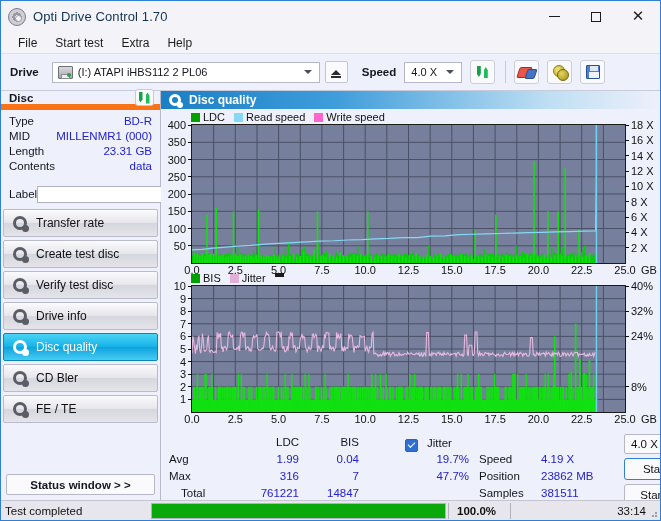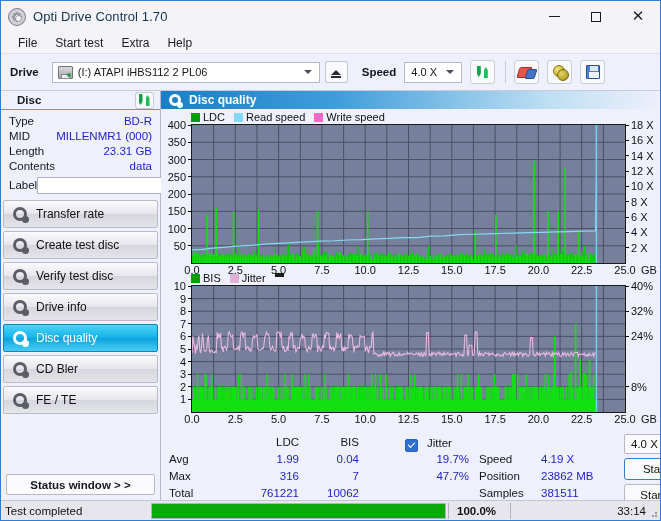--- a/index.html
+++ b/index.html
@@ -135,33 +135,33 @@
   .body { display: flex; height: 409px; }
 
   
   .left {
     width: 160px; background: #eef0fb;
     border-right: 1px solid #b8bacc;
     display: flex; flex-direction: column;
   }
   .disc-head {
     height: 19px; display:flex; align-items:center;
-    padding: 0 6px 0 16px; border-bottom: 1px solid #f97316;
+    padding: 0 6px 0 8px; border-bottom: 6px solid #f97316;
     justify-content: space-between;
   }
   .disc-head .t { font-size: 11.5px; font-weight: bold; color:#14171c; }
   .disc-refresh {
     width:19px;height:17px;background:#fafafc;border:1px solid #c6c8d5;border-radius:3px;
     display:flex;align-items:center;justify-content:center;
   }
   .disc-rows { padding: 4px 8px 2px 8px; }
   .drow { display:flex; justify-content: space-between; font-size: 11.5px; line-height: 15px; }
   .drow .k { color: #14171c; }
   .drow .v { color: #2222cc; }
-  .label-row { display:flex; align-items:center; margin-top: 1px; }
+  .label-row { display:flex; align-items:center; margin-top: 10px; }
   .label-row .k { font-size: 11.5px; color:#14171c; }
   .label-input {
     flex: 1; height: 17px; background:#fff; border: 1px solid #b0b2c2;
     font-size: 11px;
   }
   .cd-btn {
     width:21px;height:20px;background:#fafafc;border:1px solid #c6c8d5;border-radius:3px;
     display:flex;align-items:center;justify-content:center;
   }
   .cd-disc {
@@ -1553,23 +1553,23 @@
           <span class="cell" style="left:0;top:17px;">Avg</span>
           <span class="cell r sv" style="left:70px;width:60px;top:17px;">1.99</span>
           <span class="cell r sv" style="left:140px;width:50px;top:17px;">0.04</span>
           <span class="cell r sv" style="left:238px;width:62px;top:17px;">19.7%</span>
 
           <span class="cell" style="left:0;top:34px;">Max</span>
           <span class="cell r sv" style="left:70px;width:60px;top:34px;">316</span>
           <span class="cell r sv" style="left:140px;width:50px;top:34px;">7</span>
           <span class="cell r sv" style="left:238px;width:62px;top:34px;">47.7%</span>
 
-          <span class="cell" style="left:0;top:51px;">Total</span>
+          <span class="cell" style="left:12px;top:51px;">Total</span>
           <span class="cell r sv" style="left:70px;width:60px;top:51px;">761221</span>
-          <span class="cell r sv" style="left:140px;width:50px;top:51px;">10062</span>
+          <span class="cell r sv" style="left:140px;width:50px;top:51px;">14847</span>
 
           <span class="cell" style="left:310px;top:17px;">Speed</span>
           <span class="cell sv" style="left:372px;top:17px;">4.19 X</span>
           <span class="cell" style="left:310px;top:34px;">Position</span>
           <span class="cell sv" style="left:372px;top:34px;">23862 MB</span>
           <span class="cell" style="left:310px;top:51px;">Samples</span>
           <span class="cell sv" style="left:372px;top:51px;">381511</span>
 
           <div class="speed-sel" style="left:455px;top:-2px;">
             <span>4.0 X</span>

